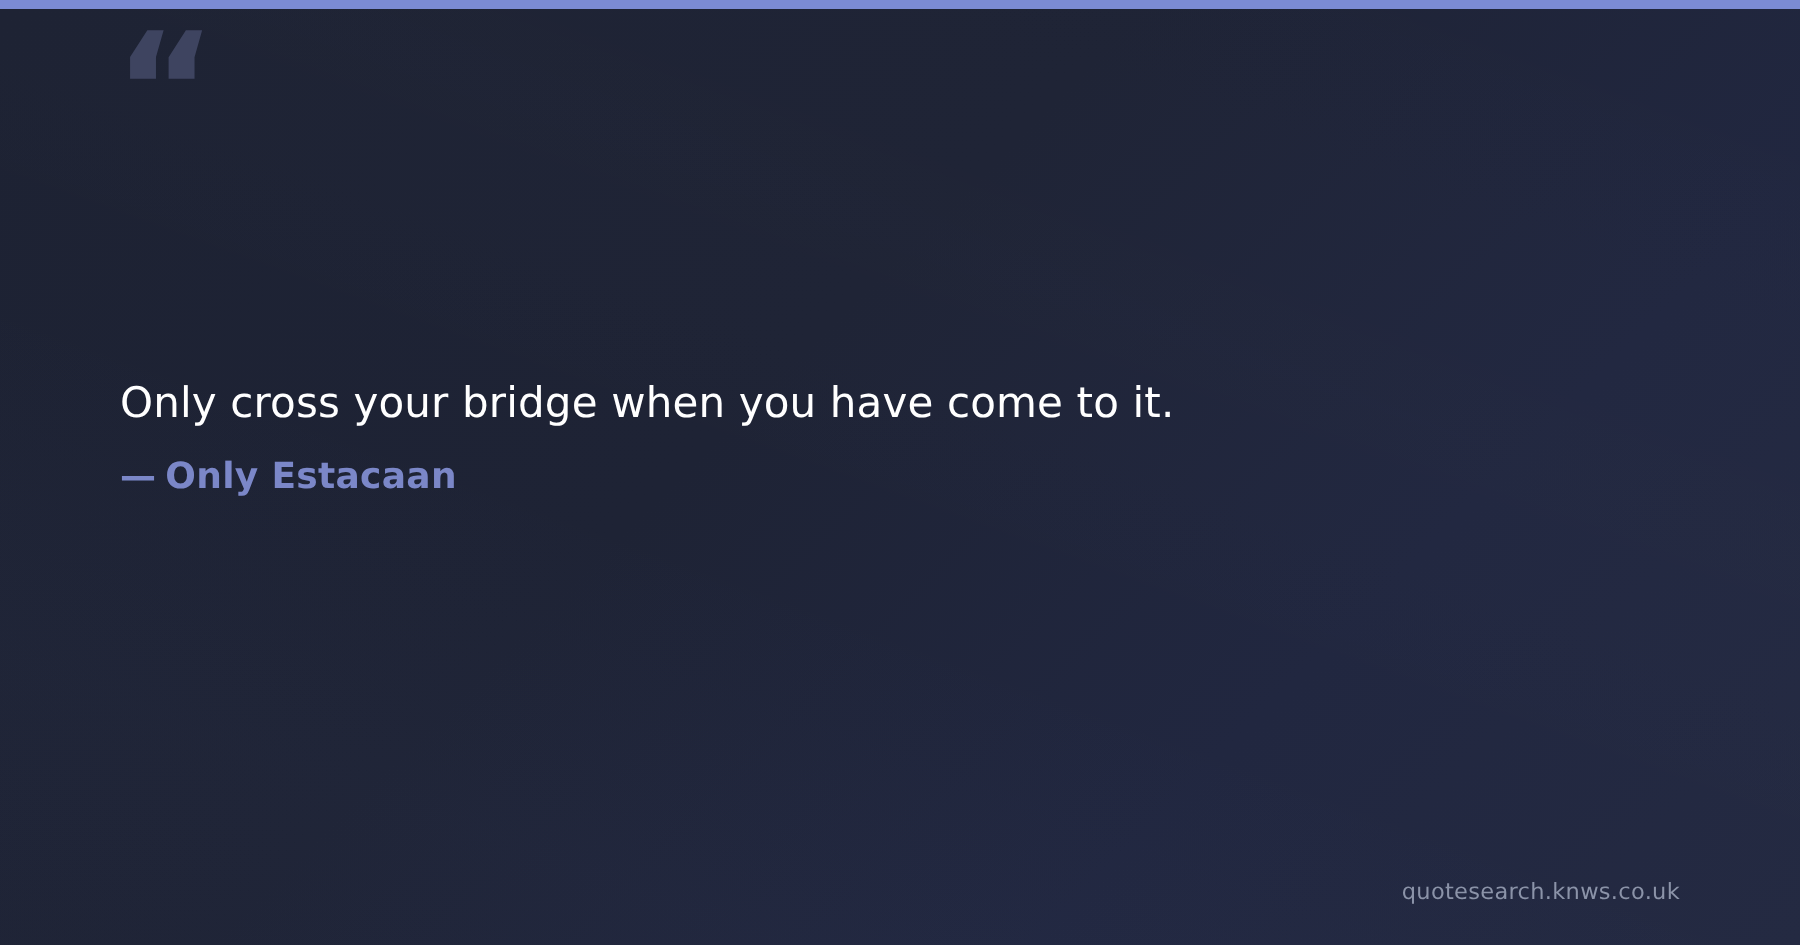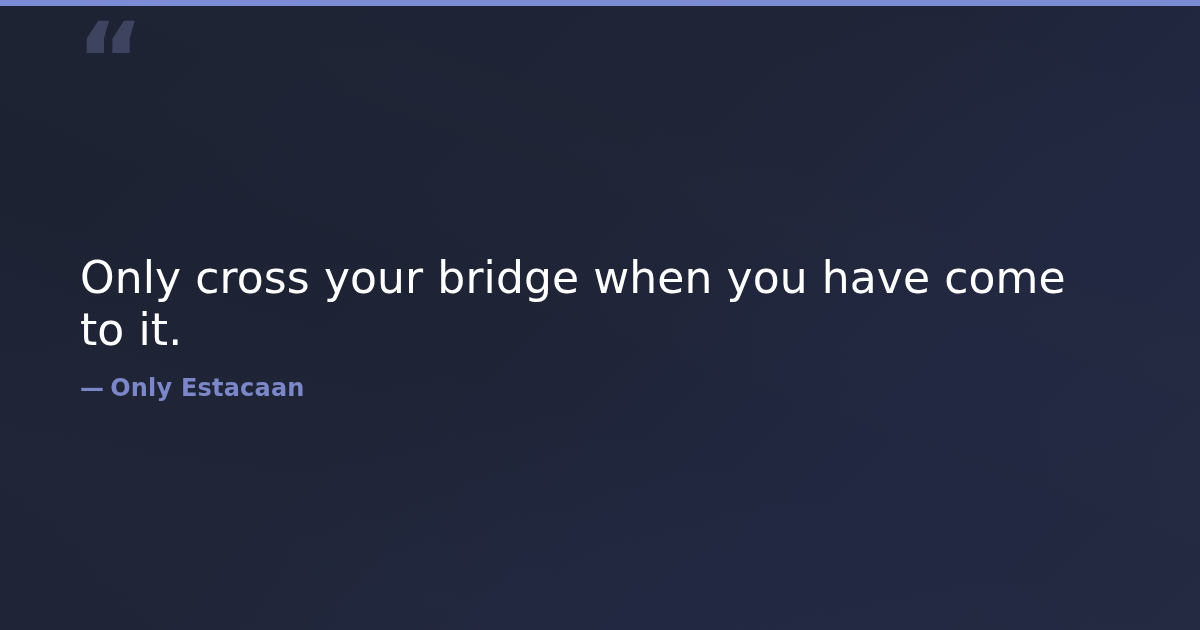--- a/index.html
+++ b/index.html
@@ -67,21 +67,21 @@
   .content {
     position: absolute;
     left: 80px;
     top: 252px;
     width: 1040px;
     z-index: 3;
   }
 
   .quote-text {
     margin: 0;
-    font-size: 44px;
+    font-size: 28px;
     font-weight: 400;
     line-height: 1.18;
     color: #ffffff;
     letter-spacing: 0.1px;
   }
 
   .attribution {
     margin: 18px 0 0 0;
     font-size: 24px;
     font-weight: 700;
@@ -115,14 +115,15 @@
   <div class="quote-mark">“</div>
 
   <div class="content">
     <p class="quote-text">Only cross your bridge when you have come to it.</p>
 
     <p class="attribution">
       <span class="dash">—</span><span>Only Estacaan</span>
     </p>
   </div>
 
+  <div class="watermark">quotesearch.knws.co.uk</div>
 
 </div>
 
 </body></html>

